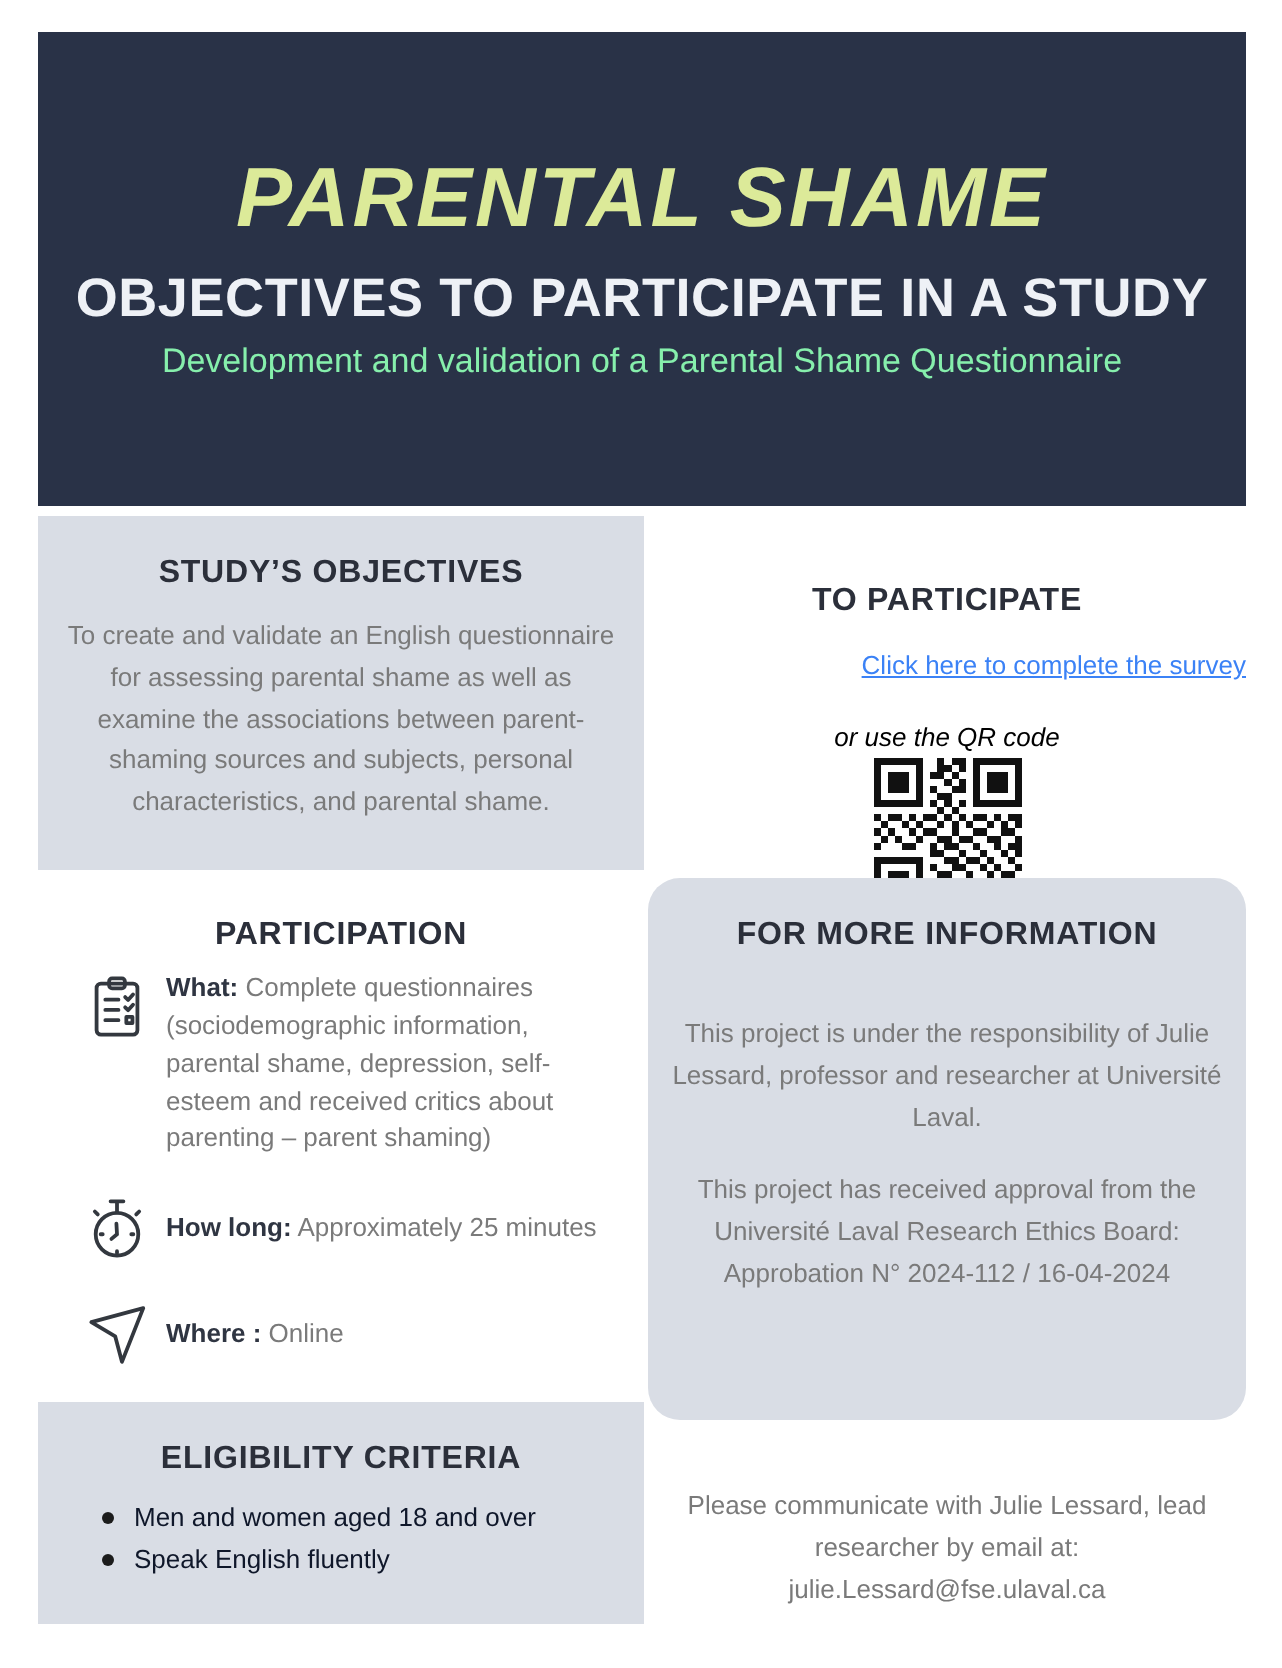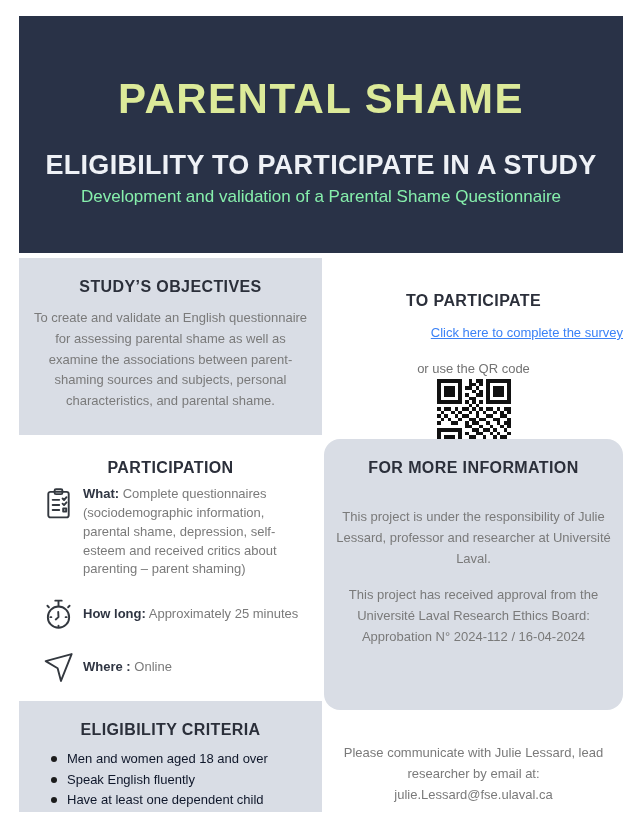--- a/index.html
+++ b/index.html
@@ -12,22 +12,22 @@
   .abs{position:absolute;}
 
   
   #header{
     left:19px;top:16px;width:604px;height:237px;
     background:#293247;
     display:flex;flex-direction:column;align-items:center;justify-content:center;
     text-align:center;
   }
   #main-title{
-    margin:16px;color:#dcea99;font-size:42px;font-weight:800;
-    letter-spacing:1.5px;line-height:1;
+    margin:0;color:#dcea99;font-size:42px;font-weight:800;
+    letter-spacing:1.5px;line-height:1;font-style:italic;
   }
   #sub-title{
     margin:15px 0 0;color:#eef1f6;font-size:27px;font-weight:700;
     letter-spacing:.3px;line-height:1.05;
   }
   #tagline{
     margin:9px 0 0;color:#86efac;font-size:17px;font-weight:400;line-height:1.1;
   }
 
   
@@ -46,21 +46,21 @@
   }
   .body-text{color:#7a7a7a;font-size:13px;line-height:1.6;}
 
   #objectives-body{margin:12px 14px 0;text-align:center;}
 
   
   #survey-link{
     display:block;margin:15px auto 0;text-align:right;
     color:#3b82f6;font-size:13px;text-decoration:underline;cursor:pointer;
   }
-  #qr-caption{margin:21px 0 2px;text-align:center;color:#737373;font-size:13px;}
+  #qr-caption{margin:21px 0 2px;text-align:center;color:#000000;font-size:13px;font-style:italic;}
   #qr-wrap{display:flex;justify-content:center;}
   #qr-wrap svg{display:block;}
 
   
   #p-items{padding:8px 8px 0 14px;}
   .item{display:flex;margin-bottom:13px;}
   .item.center{align-items:center;}
   .item .ico{flex:none;width:50px;display:flex;justify-content:center;padding-top:1px;}
   .item .ico svg{width:35px;height:35px;stroke:#33383f;fill:none;stroke-width:1.3;stroke-linecap:round;stroke-linejoin:round;}
   .item p{margin:0;width:218px;color:#7a7a7a;font-size:13px;line-height:1.45;}
@@ -81,21 +81,21 @@
   }
 
   
   #contact-text{margin:32px 12px 0;text-align:center;}
 </style>
 </head>
 <body>
 
 <header id="header" class="abs">
   <h1 id="main-title">PARENTAL SHAME</h1>
-  <h2 id="sub-title">ELIGIBILITY TO PARTICIPATE IN A STUDY</h2>
+  <h2 id="sub-title">OBJECTIVES TO PARTICIPATE IN A STUDY</h2>
   <p id="tagline">Development and validation of a Parental Shame Questionnaire</p>
 </header>
 
 <section id="panel-objectives" class="abs panel gray">
   <h3 class="sec-heading">STUDY’S OBJECTIVES</h3>
   <p id="objectives-body" class="body-text">To create and validate an English questionnaire for assessing parental shame as well as examine the associations between parent-shaming sources and subjects, personal characteristics, and parental shame.</p>
 </section>
 
 <section id="panel-participate" class="abs panel">
   <h3 class="sec-heading">TO PARTICIPATE</h3>
@@ -172,19 +172,18 @@
   <h3 class="sec-heading">FOR MORE INFORMATION</h3>
   <p id="mi-p1" class="body-text">This project is under the responsibility of Julie Lessard, professor and researcher at Université Laval.</p>
   <p id="mi-p2" class="body-text">This project has received approval from the Université Laval Research Ethics Board: Approbation N° 2024-112 / 16-04-2024</p>
 </section>
 
 <section id="panel-eligibility" class="abs panel gray">
   <h3 class="sec-heading">ELIGIBILITY CRITERIA</h3>
   <ul id="elig-list">
     <li>Men and women aged 18 and over</li>
     <li>Speak English fluently</li>
-    <li>Have at least one dependent child</li>
   </ul>
 </section>
 
 <section id="panel-contact" class="abs panel">
   <p id="contact-text" class="body-text">Please communicate with Julie Lessard, lead researcher by email at: julie.Lessard@fse.ulaval.ca</p>
 </section>
 
 </body></html>

